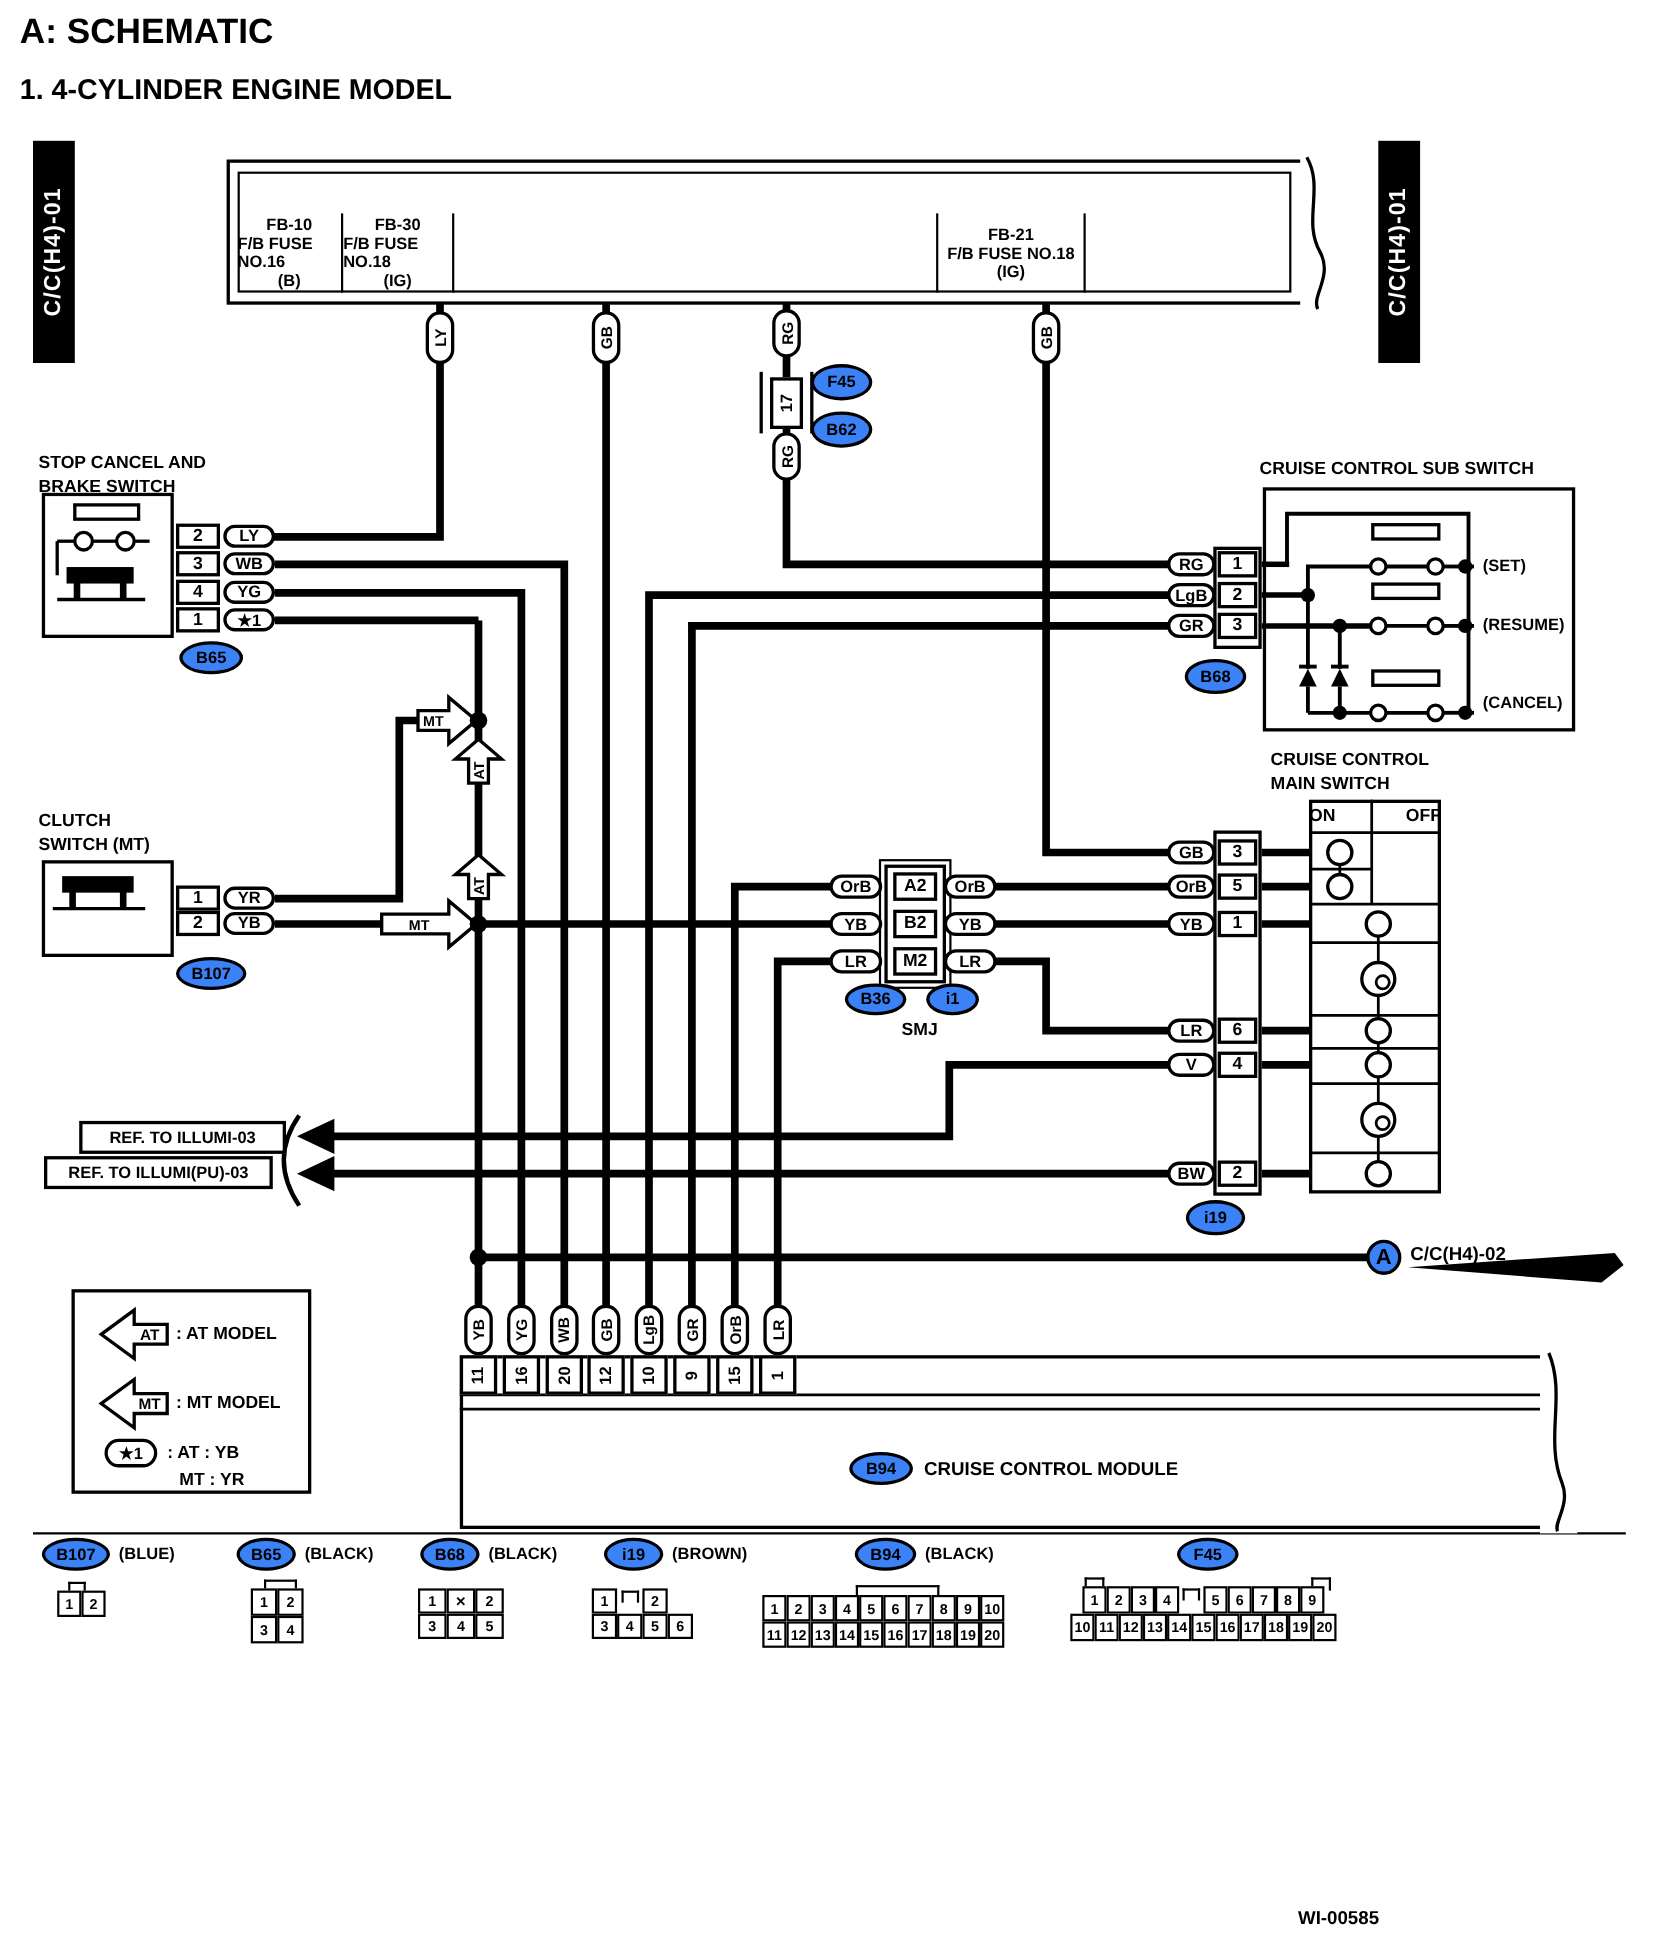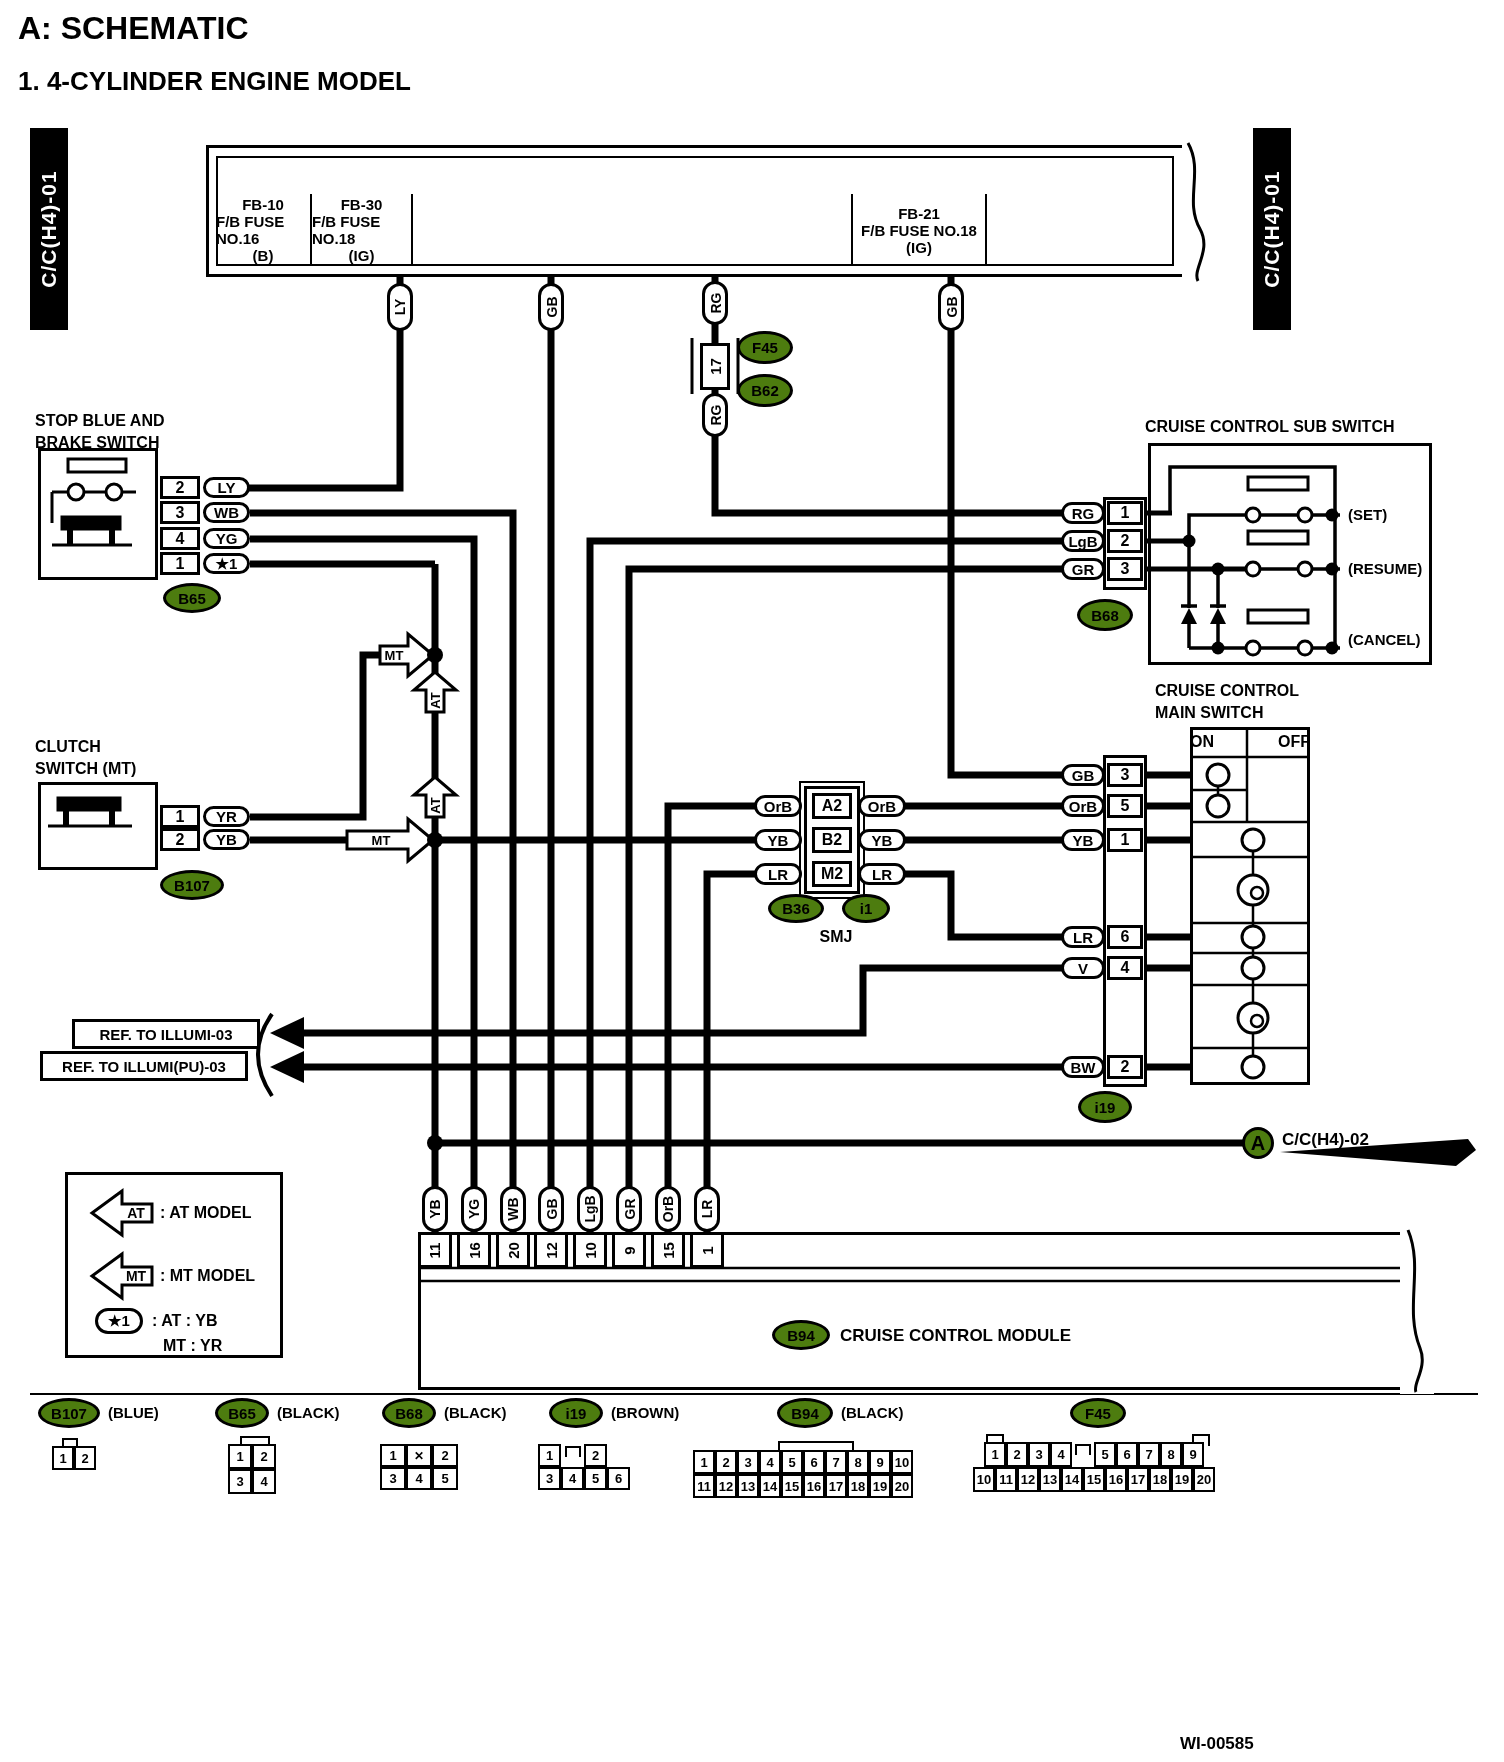--- a/index.html
+++ b/index.html
@@ -10,21 +10,21 @@
   .bx{position:absolute;border:3px solid #000;box-sizing:border-box;z-index:2;background:transparent;}
   .bxw{background:#fff;}
   .pw{position:absolute;border:3px solid #000;border-radius:12px;background:#fff;font-weight:bold;
       font-size:15px;display:flex;align-items:center;justify-content:center;box-sizing:border-box;z-index:3;}
   .pv{position:absolute;border:3px solid #000;border-radius:13px;background:#fff;display:flex;
       align-items:center;justify-content:center;box-sizing:border-box;z-index:3;}
   .pv span{transform:rotate(-90deg);font-weight:bold;font-size:14px;white-space:nowrap;}
   .pn{position:absolute;border:3px solid #000;background:#fff;font-weight:bold;font-size:16px;
       display:flex;align-items:center;justify-content:center;box-sizing:border-box;z-index:3;}
   .pnv span{transform:rotate(-90deg);font-weight:bold;font-size:15px;}
-  .ov{position:absolute;border:3px solid #000;border-radius:50%;background:#4d7c0f;font-weight:bold;
+  .ov{position:absolute;border:3px solid #000;border-radius:50%;background:#3b82f6;font-weight:bold;
       font-size:15px;display:flex;align-items:center;justify-content:center;box-sizing:border-box;z-index:3;}
   .tab{position:absolute;width:38px;height:202px;background:#000;color:#fff;display:flex;
        align-items:center;justify-content:center;z-index:3;}
   .tab span{transform:rotate(-90deg);font-weight:bold;font-size:21px;white-space:nowrap;letter-spacing:1px;}
   .rbox{position:absolute;border:3px solid #000;font-weight:bold;font-size:15px;display:flex;
         align-items:center;justify-content:center;background:#fff;z-index:3;box-sizing:border-box;}
   .al{position:absolute;font-weight:bold;font-size:13px;display:flex;align-items:center;
       justify-content:center;z-index:3;}
   .alv span{transform:rotate(-90deg);}
   .cell{position:absolute;top:194px;height:72px;display:flex;flex-direction:column;align-items:center;
@@ -252,21 +252,21 @@
 <div class="ov" style="left:737px;top:331px;width:56px;height:33px;">
       <span>F45</span>
     </div>
 <div class="ov" style="left:737px;top:374px;width:56px;height:33px;">
       <span>B62</span>
     </div>
 <div class="pv" style="left:702px;top:393px;width:26px;height:44px;">
       <span>RG</span>
     </div>
 
-<div class="lb" style="left:35px;top:412px;font-size:16px;">STOP BLUE AND</div>
+<div class="lb" style="left:35px;top:412px;font-size:16px;">STOP CANCEL AND</div>
 <div class="lb" style="left:35px;top:434px;font-size:16px;">BRAKE SWITCH</div>
 <div class="bx" style="left:38px;top:448px;width:120px;height:132px;"></div>
 <div class="pn" style="left:160px;top:476px;width:40px;height:23px;">2</div>
 <div class="pn" style="left:160px;top:501px;width:40px;height:23px;">3</div>
 <div class="pn" style="left:160px;top:527px;width:40px;height:23px;">4</div>
 <div class="pn" style="left:160px;top:552px;width:40px;height:23px;">1</div>
 <div class="pw" style="left:203px;top:477px;width:47px;height:21px;">LY</div>
 <div class="pw" style="left:203px;top:502px;width:47px;height:21px;">WB</div>
 <div class="pw" style="left:203px;top:528px;width:47px;height:21px;">YG</div>
 <div class="pw" style="left:203px;top:553px;width:47px;height:21px;">★1</div>

